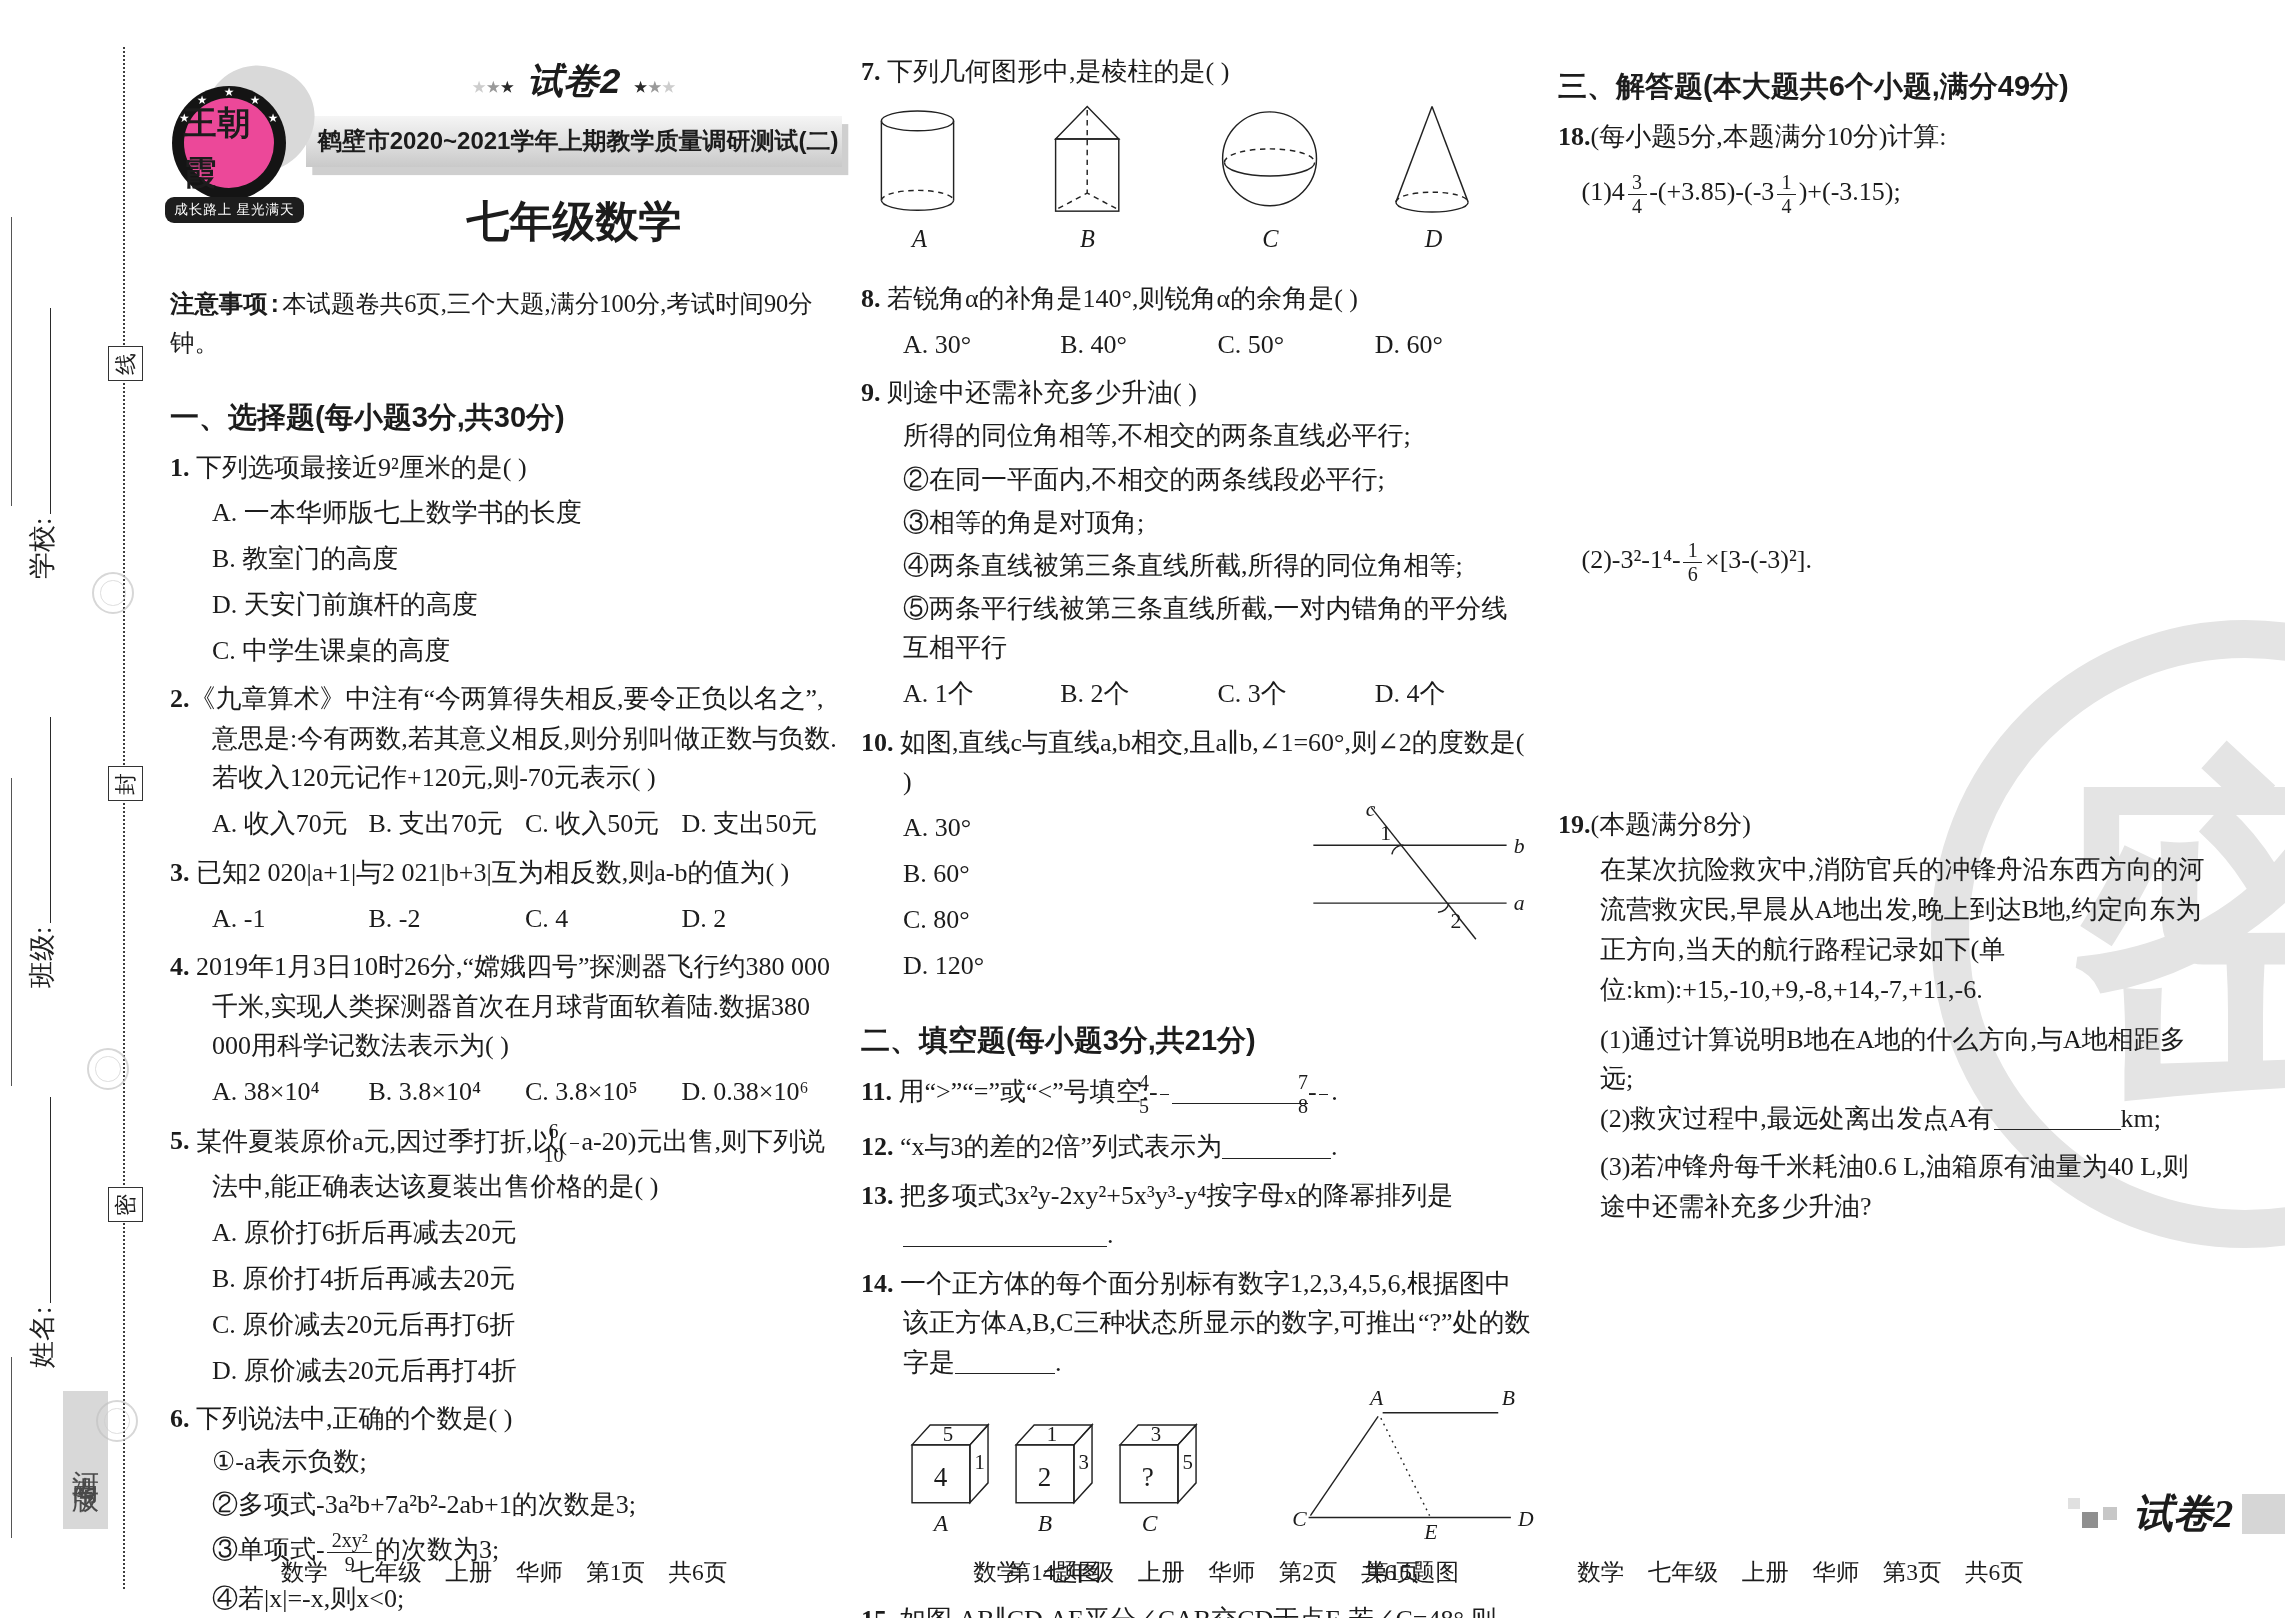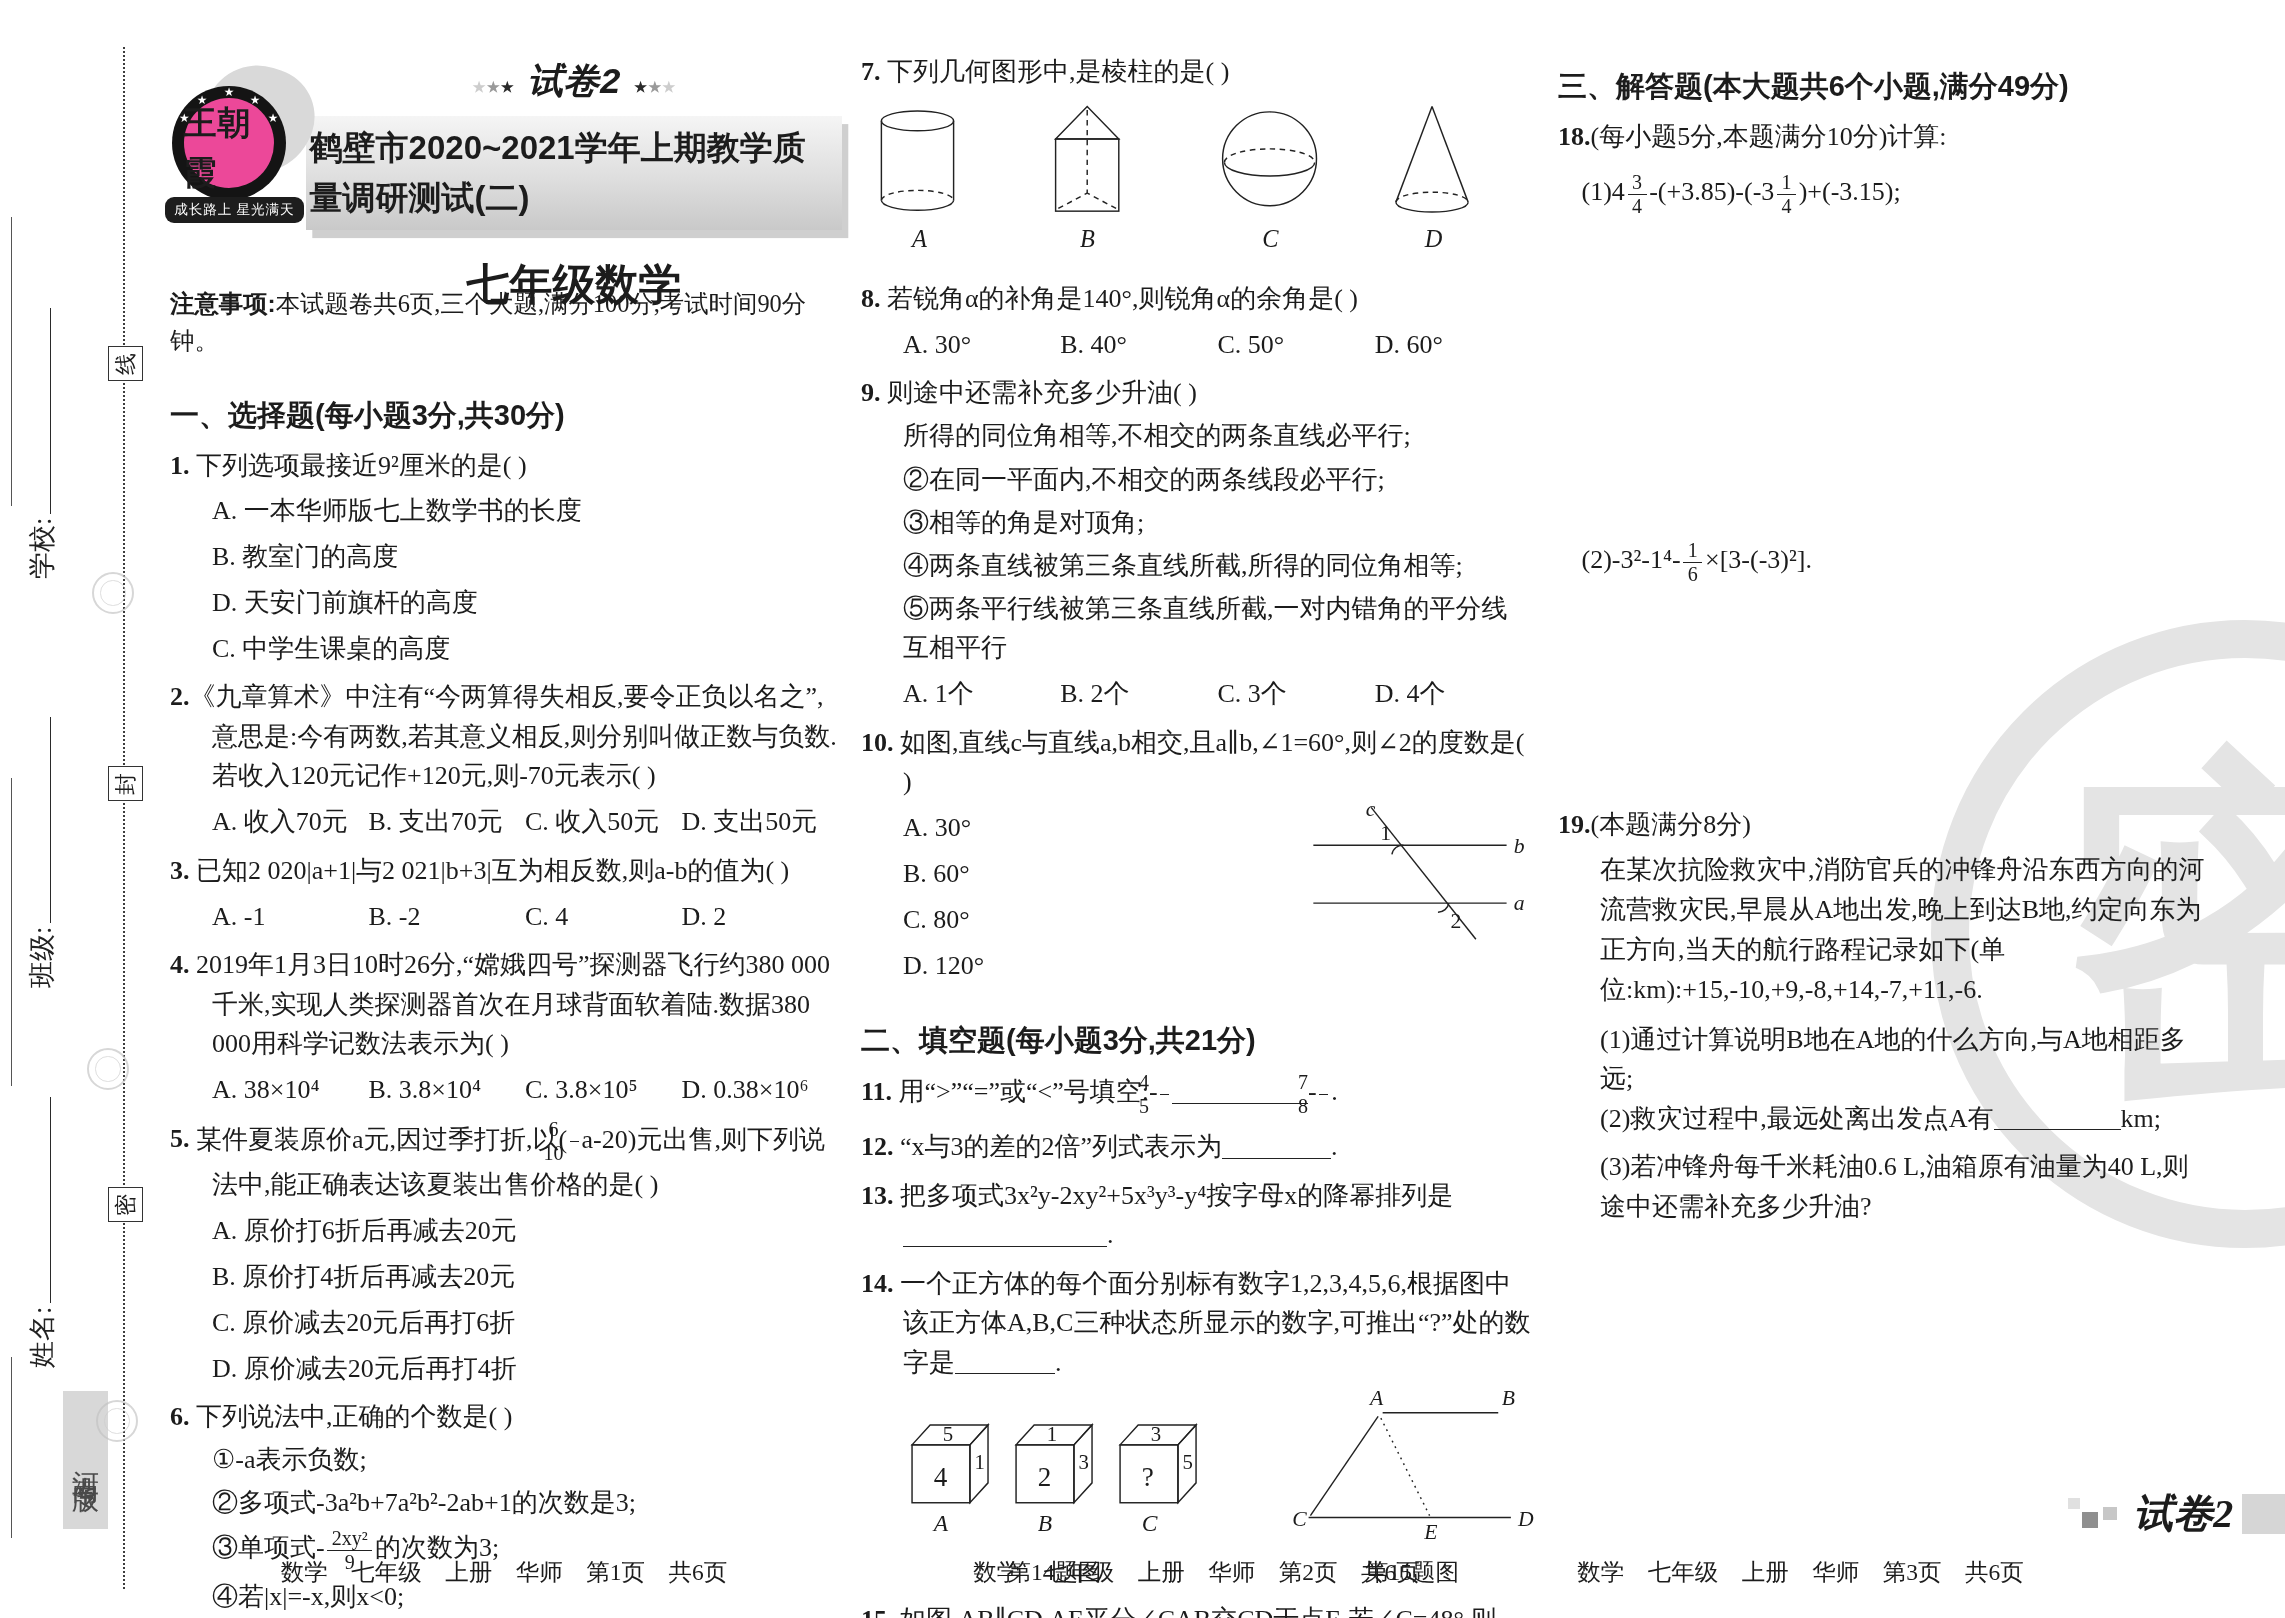--- a/index.html
+++ b/index.html
@@ -41,24 +41,24 @@
   .badge .bstar{position:absolute;color:#fff;font-size:11.8px;}
   .bs1{left:7.2px;top:23.5px}.bs2{left:25px;top:5.4px}.bs3{left:52px;top:-1.8px}.bs4{left:78px;top:5.4px}.bs5{left:96px;top:23.5px}
   .banner{position:absolute;left:-5.4px;top:116px;width:136px;background:#1d1d1d;color:#fff;
           font-size:13.6px;text-align:center;border-radius:9px;padding:2.7px 1.8px;letter-spacing:0.9px;}
   .head-right{margin-left:136px;width:536px;}
   .stars-row{text-align:center;margin-top:5.4px;font-size:23.5px;font-family:Liberation Mono, monospace;}
   .stars-row .s1{color:#cdcdcd}.stars-row .s2{color:#9a9a9a}.stars-row .s3{color:#2a2a2a}
   .stars-row .t1{color:#2a2a2a}.stars-row .t2{color:#9a9a9a}.stars-row .t3{color:#cdcdcd}
   .exam-no{font-size:36px;font-weight:bold;margin:0 12.7px;font-style:italic;}
   .band{margin-top:3.6px;background:linear-gradient(180deg,#f5f5f5 0%,#dedede 55%,#c9c9c9 100%);
-        box-shadow:6.3px 8.1px 0 #cfcfcf;font-weight:bold;font-size:33px;text-align:left;padding:7.2px 3.6px;}
+        box-shadow:6.3px 8.1px 0 #cfcfcf;font-weight:bold;font-size:24px;text-align:right;padding:7.2px 3.6px;}
   .grade{ text-align:center;font-size:43px;font-weight:bold;margin-top:22px;}
   .notice{margin-top:11px;font-size:24.4px;}
-  .notice b{font-family:Liberation Sans, sans-serif;}
+  .notice b{font-family:Liberation Mono, monospace;}
   
   .sec{font-weight:bold;font-size:29px;margin-top:33px;font-family:"Liberation Sans","DejaVu Sans",sans-serif;}
   .q{margin-top:9px;}
   .qb{padding-left:42px;text-indent:-42px;}
   .qn{font-weight:bold;}
   .optcol>div{padding-left:42px;margin-top:6.3px;}
   .optrow{display:flex;padding-left:42px;margin-top:6.3px;}
   .optrow span{flex:1;}
   .items>div{padding-left:42px;margin-top:3.6px;}
   .bl{display:inline-block;border-bottom:1.8px solid #222;height:1.05em;vertical-align:-3.6px;}

